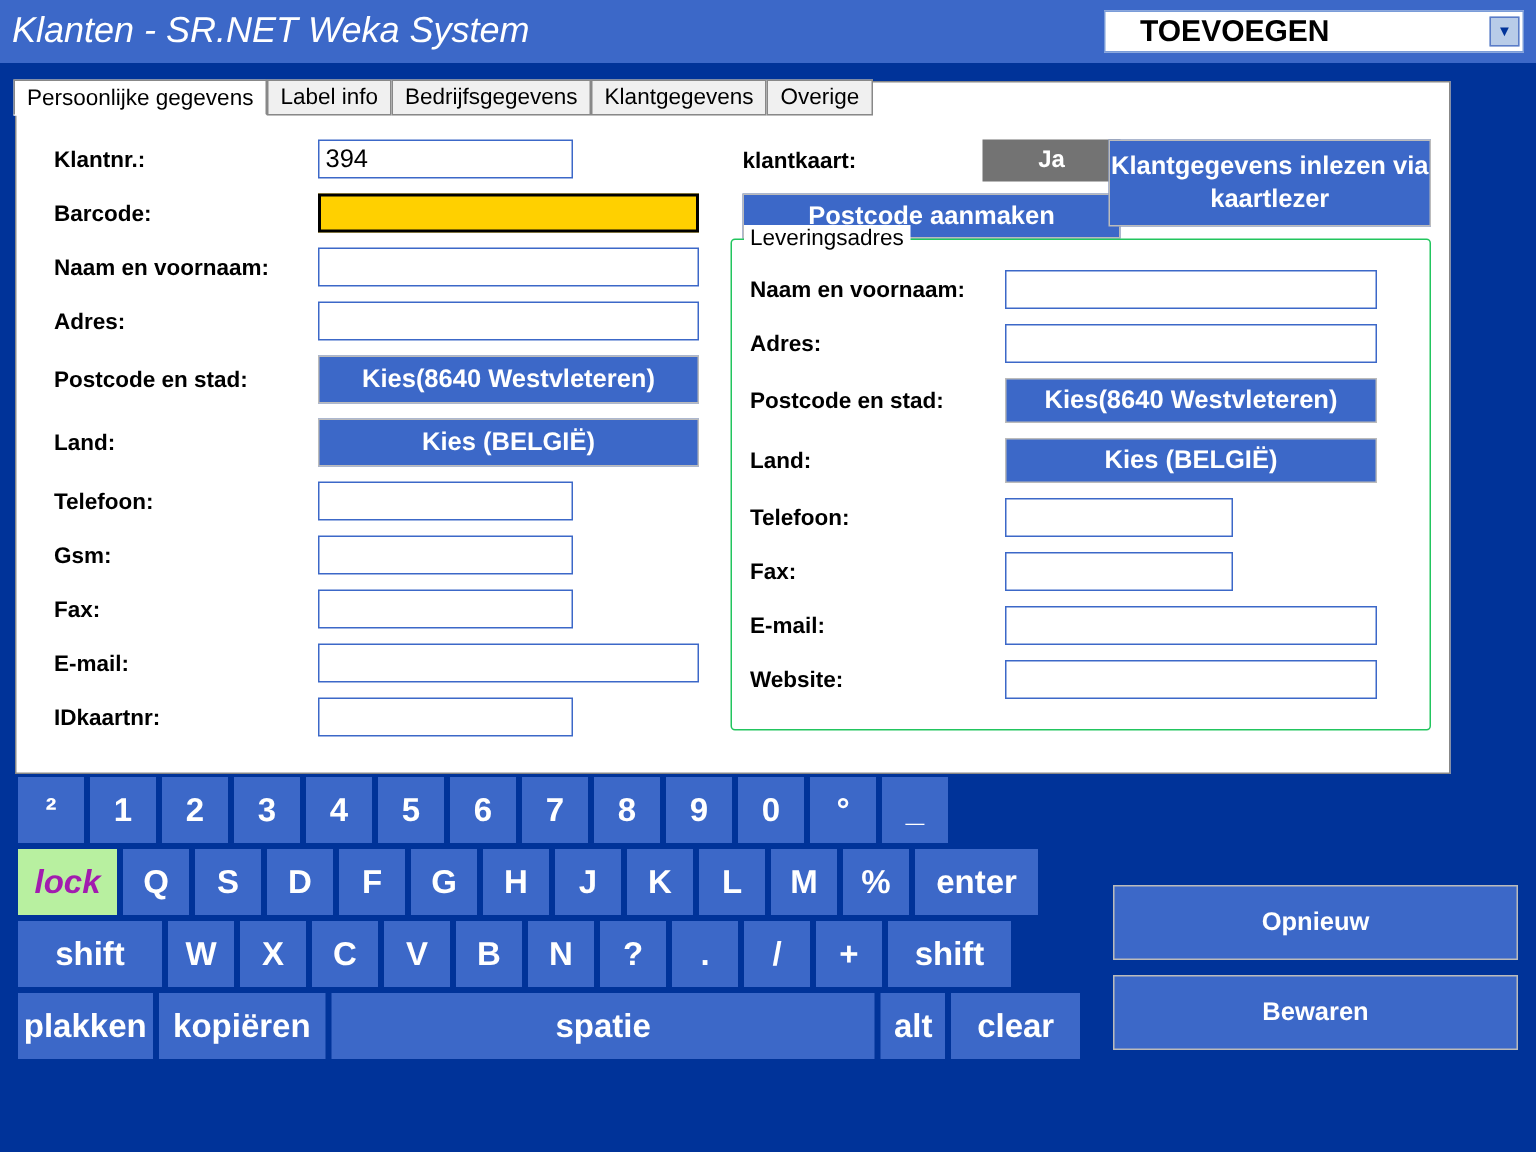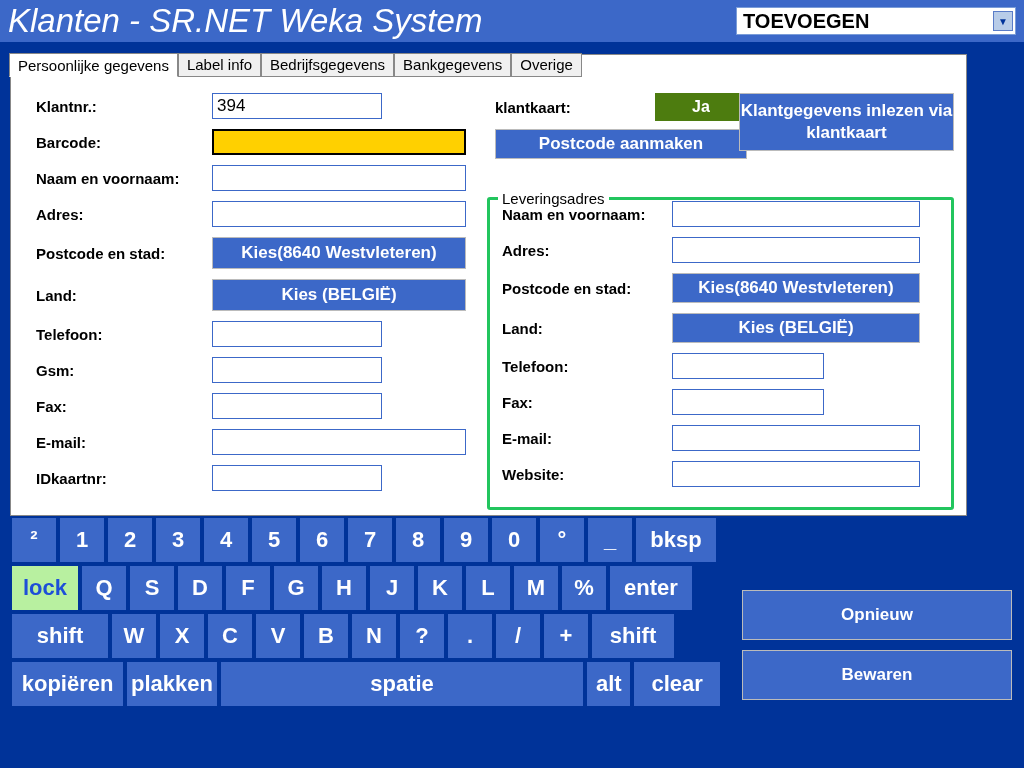--- a/index.html
+++ b/index.html
@@ -1,63 +1,63 @@
 <!DOCTYPE html>
 <html><head>
 <meta charset="utf-8">
 <style>
   * { box-sizing: border-box; margin: 0; padding: 0; }
   body { width: 1024px; height: 768px; background: #003399; font-family: Arial, sans-serif; overflow: hidden; }
   .titlebar { height: 42px; background: #3c68c8; display: flex; align-items: center; padding: 0 8px; }
-  .title { color: #fff; font-size: 33px; font-style: italic; flex: 1; }
+  .title { color: #fff; font-size: 24px; font-style: italic; flex: 1; }
   .mode-select { width: 280px; height: 28px; font-size: 20px; font-weight: bold; border: 1px solid #7a9cd8; display:flex; align-items:center; background:#fff;}
-  .mode-select .txt{flex:1; padding:0 6px;}
+  .mode-select .txt{flex:1; padding:0 23px;}
   .mode-select .dd{width:20px;height:20px;background:#b8cce8;border:1px solid #5a7cc8;display:flex;align-items:center;justify-content:center;font-size:10px;color:#003399;margin-right:2px;}
   .workarea { position: relative; width: 957px; height: 462px; margin: 12px 10px 0 10px; background: #fff; border: 1px solid #888; }
   .tabs { position: absolute; top: -2px; left: -2px; display: flex; }
   .tab { border: 1px solid #888; background: #f0f0f0; padding: 2px 8px; font-size: 15px; cursor: pointer; position: relative; }
   .tab.active { background: #fff; border-bottom: 1px solid #fff; z-index: 2; padding-top:3px;}
   .form-area { position: absolute; top: 30px; left: 0; right: 0; bottom: 0; padding: 10px 12px; font-size: 15px; }
   .row { display: flex; align-items: center; min-height: 26px; }
   .lbl { font-weight: bold; font-size: 15px; }
   .inp { border: 1px solid #3c68c8; height: 26px; padding: 0 4px; font-size: 17px; background:#fff; }
   .btn-blue { background: #3c68c8; color: #fff; border: 1px solid #bbb; font-size: 17px; display:flex;align-items:center;justify-content:center; cursor:pointer;}
-  .btn-green { background: #4d7c0f; color:#fff; font-weight:bold; display:flex;align-items:center;justify-content:center; font-size:16px; border:none;}
+  .btn-green { background: #737373; color:#fff; font-weight:bold; display:flex;align-items:center;justify-content:center; font-size:16px; border:none;}
   .left-col { position:absolute; left:12px; top:8px; width:450px; }
   .left-col .row{ margin-bottom:10px;margin-left:13px;}
   .left-col .lbl{ width:176px;}
   .right-top{ position:absolute; left:484px; top:8px; right:12px;}
-  .fieldset{ position:absolute; left:476px; top:74px; right:12px; border:3px solid #22c55e; padding:1px 12px 10px 12px; border-radius:3px;margin-top:38px;}
+  .fieldset{ position:absolute; left:476px; top:74px; right:12px; border:1px solid #22c55e; padding:20px 12px 10px 12px; border-radius:3px;}
   .fieldset .legend{ position:absolute; top:-10px; left:8px; background:#fff; padding:0 4px; font-size:15px;}
   .fieldset .row{ margin-bottom:10px;}
   .fieldset .lbl{ width:170px;}
   .keyboard { position:absolute; left:12px; top:518px; width:708px; }
   .krow{ display:flex; gap:4px; margin-bottom:4px;}
   .key{ background:#3c68c8; color:#fff; font-size:22px; font-weight:bold; height:44px; display:flex; align-items:center; justify-content:center; cursor:pointer; border:none;}
-  .key.lock{ background:#b8f0a0; color:#1d4ed8;}
+  .key.lock{ background:#b8f0a0; color:#a21caf;font-style:italic;}
   .side-buttons{ position:absolute; right:12px; top:590px; width:270px;}
   .side-buttons .btn-blue{ height:50px; margin-bottom:10px; font-weight:bold;}
 </style>
 </head>
 <body>
 
 <div class="titlebar">
   <div class="title">Klanten - SR.NET Weka System</div>
   <div class="mode-select">
     <span class="txt">TOEVOEGEN</span>
     <span class="dd">▼</span>
   </div>
 </div>
 
 <div class="workarea">
   <div class="tabs">
     <div class="tab active">Persoonlijke gegevens</div>
     <div class="tab">Label info</div>
     <div class="tab">Bedrijfsgegevens</div>
-    <div class="tab">Bankgegevens</div>
+    <div class="tab">Klantgegevens</div>
     <div class="tab">Overige</div>
   </div>
 
   <div class="form-area">
 
     <div class="left-col">
       <div class="row">
         <div class="lbl">Klantnr.:</div>
         <input class="inp" style="width: 170px;" value="394">
       </div>
@@ -101,21 +101,21 @@
         <div class="lbl">IDkaartnr:</div>
         <input class="inp" style="width: 170px;">
       </div>
     </div>
 
     <div class="right-top">
       <div class="row" style="margin-bottom:8px">
         <div class="lbl" style="width:160px">klantkaart:</div>
         <div class="btn-green" style="width:92px;height:28px">Ja</div>
         <div style="width:12px"></div>
-        <div class="btn-blue" style="width:215px;height:58px;font-weight:bold;text-align:center;line-height:1.3;position:absolute;right:0;top:0">Klantgegevens inlezen via klantkaart</div>
+        <div class="btn-blue" style="width:215px;height:58px;font-weight:bold;text-align:center;line-height:1.3;position:absolute;right:0;top:0">Klantgegevens inlezen via kaartlezer</div>
       </div>
       <div class="row">
         <div class="btn-blue" style="width:252px;height:30px;font-weight:bold">Postcode aanmaken</div>
       </div>
     </div>
 
     <div class="fieldset">
       <div class="legend">Leveringsadres</div>
       <div class="row">
         <div class="lbl">Naam en voornaam:</div>
@@ -161,21 +161,20 @@
       <div class="key" style="width: 44px;">3</div>
       <div class="key" style="width: 44px;">4</div>
       <div class="key" style="width: 44px;">5</div>
       <div class="key" style="width: 44px;">6</div>
       <div class="key" style="width: 44px;">7</div>
       <div class="key" style="width: 44px;">8</div>
       <div class="key" style="width: 44px;">9</div>
       <div class="key" style="width: 44px;">0</div>
       <div class="key" style="width: 44px;">°</div>
       <div class="key" style="width: 44px;">_</div>
-      <div class="key" style="width: 80px;">bksp</div>
     </div>
   <div class="krow" id="kr3">
       <div class="key lock" style="width: 66px;">lock</div>
       <div class="key" style="width: 44px;">Q</div>
       <div class="key" style="width: 44px;">S</div>
       <div class="key" style="width: 44px;">D</div>
       <div class="key" style="width: 44px;">F</div>
       <div class="key" style="width: 44px;">G</div>
       <div class="key" style="width: 44px;">H</div>
       <div class="key" style="width: 44px;">J</div>
@@ -193,22 +192,22 @@
       <div class="key" style="width: 44px;">V</div>
       <div class="key" style="width: 44px;">B</div>
       <div class="key" style="width: 44px;">N</div>
       <div class="key" style="width: 44px;">?</div>
       <div class="key" style="width: 44px;">.</div>
       <div class="key" style="width: 44px;">/</div>
       <div class="key" style="width: 44px;">+</div>
       <div class="key" style="width: 82px;">shift</div>
     </div>
   <div class="krow" id="kr5">
+      <div class="key" style="width: 92px;">plakken</div>
       <div class="key" style="width: 114px;">kopiëren</div>
-      <div class="key" style="width: 92px;">plakken</div>
       <div class="key" style="width: 372px;">spatie</div>
       <div class="key" style="width: 44px;">alt</div>
       <div class="key" style="width: 88px;">clear</div>
     </div>
 </div>
 
 <div class="side-buttons">
   <div class="btn-blue">Opnieuw</div>
   <div class="btn-blue">Bewaren</div>
 </div>

